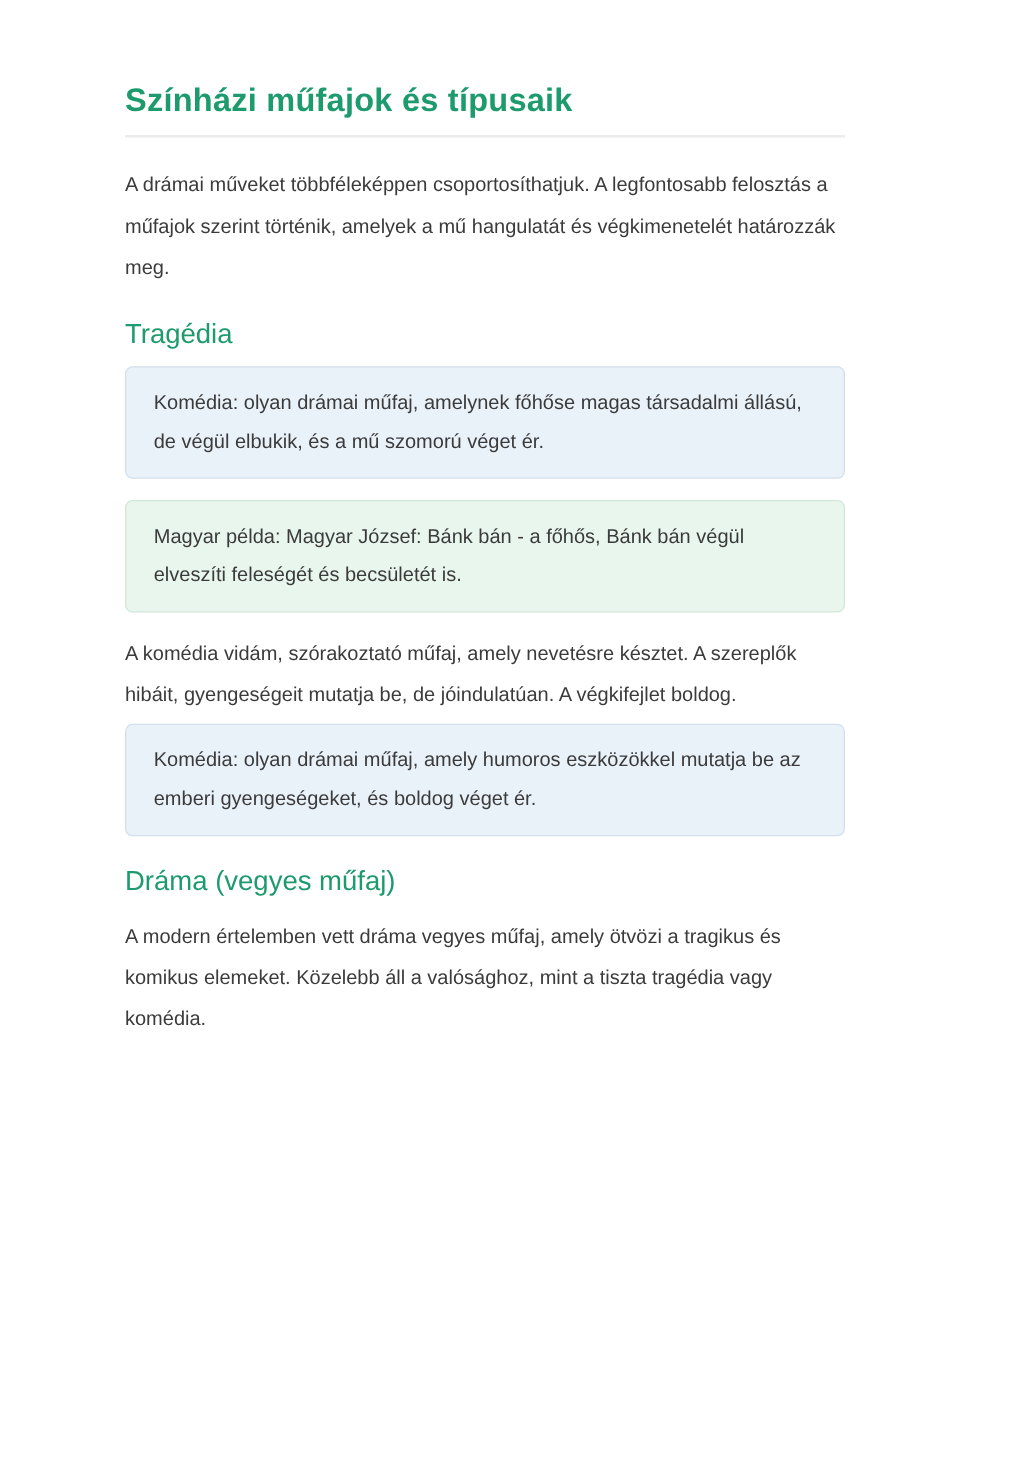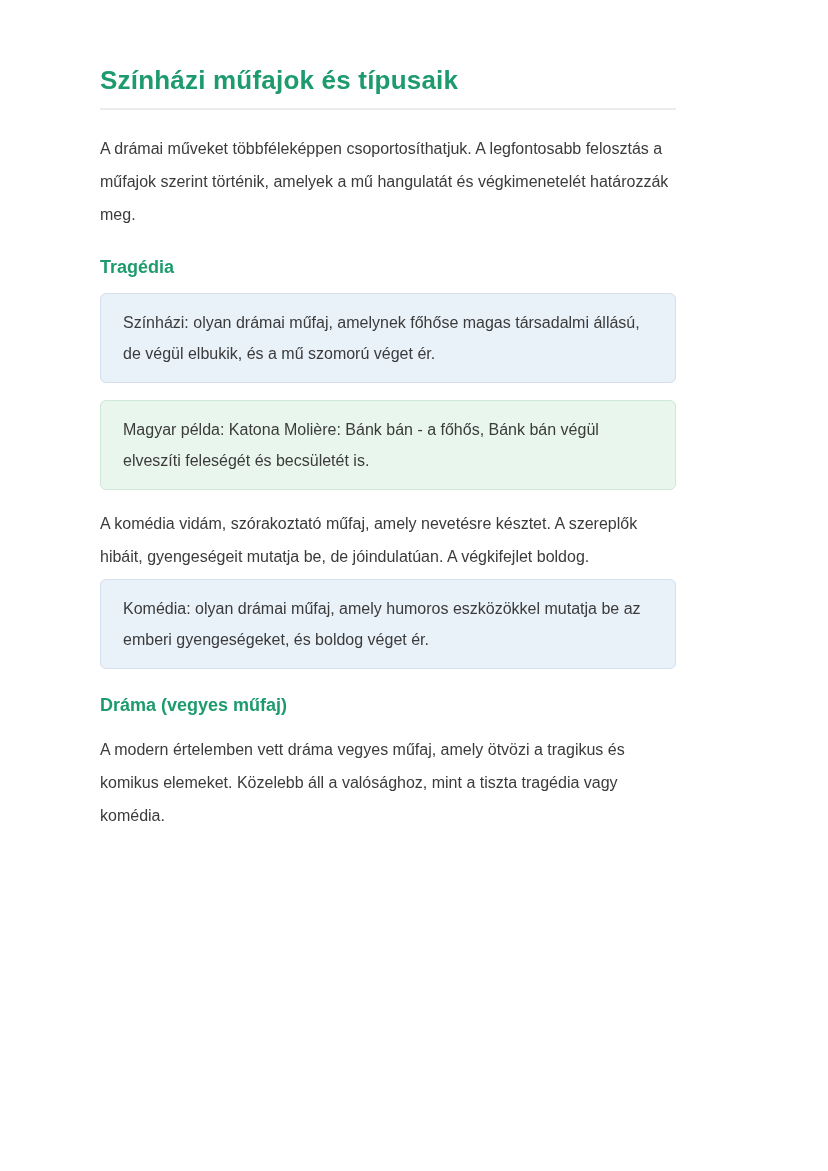--- a/index.html
+++ b/index.html
@@ -42,23 +42,23 @@
     border: none;
     margin: 0 0 22px 0;
   }
   p.body-text {
     font-size: 16px;
     line-height: 33px;
     margin: 16px 0 6px 0;
     color: var(--body-text);
   }
   h2.section-heading {
-    font-size: 18px;
+    font-size: 22px;
     line-height: 24px;
-    font-weight: 700;
+    font-weight: 400;
     color: var(--accent);
     margin: 24px 0 14px 0;
   }
   .box {
     border-radius: 6px;
     padding: 13px 22px;
     margin: 0 0 17px 0;
   }
   .box p.box-text {
     font-size: 16px;
@@ -82,24 +82,24 @@
 
   <h1 class="page-title">Színházi műfajok és típusaik</h1>
 
   <div class="rule"></div>
 
   <p class="body-text">A drámai műveket többféleképpen csoportosíthatjuk. A legfontosabb felosztás a műfajok szerint történik, amelyek a mű hangulatát és végkimenetelét határozzák meg.</p>
 
   <section>
     <h2 class="section-heading">Tragédia</h2>
     <div class="box box-definition">
-      <p class="box-text">Színházi: olyan drámai műfaj, amelynek főhőse magas társadalmi állású, de végül elbukik, és a mű szomorú véget ér.</p>
+      <p class="box-text">Komédia: olyan drámai műfaj, amelynek főhőse magas társadalmi állású, de végül elbukik, és a mű szomorú véget ér.</p>
     </div>
     <div class="box box-example">
-      <p class="box-text">Magyar példa: Katona Molière: Bánk bán - a főhős, Bánk bán végül elveszíti feleségét és becsületét is.</p>
+      <p class="box-text">Magyar példa: Magyar József: Bánk bán - a főhős, Bánk bán végül elveszíti feleségét és becsületét is.</p>
     </div>
   </section>
 
   <section>
     <p class="body-text">A komédia vidám, szórakoztató műfaj, amely nevetésre késztet. A szereplők hibáit, gyengeségeit mutatja be, de jóindulatúan. A végkifejlet boldog.</p>
     <div class="box box-definition">
       <p class="box-text">Komédia: olyan drámai műfaj, amely humoros eszközökkel mutatja be az emberi gyengeségeket, és boldog véget ér.</p>
     </div>
   </section>
 

